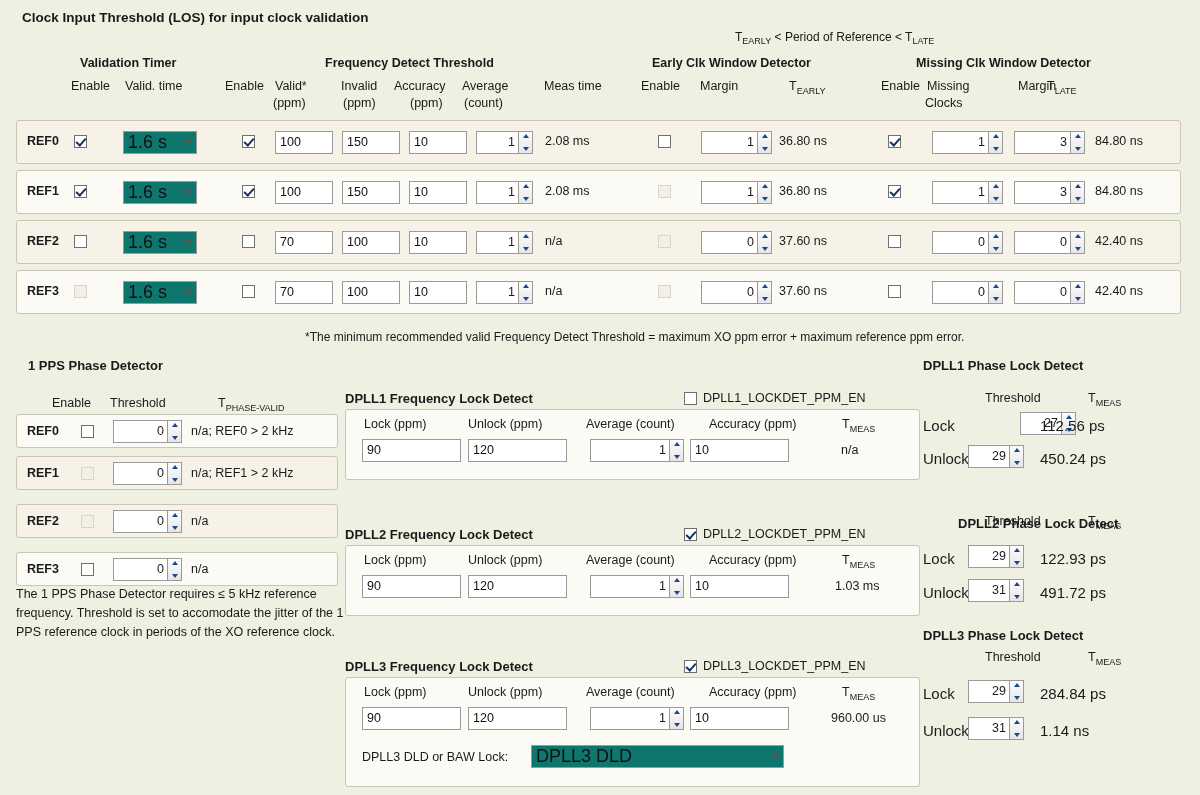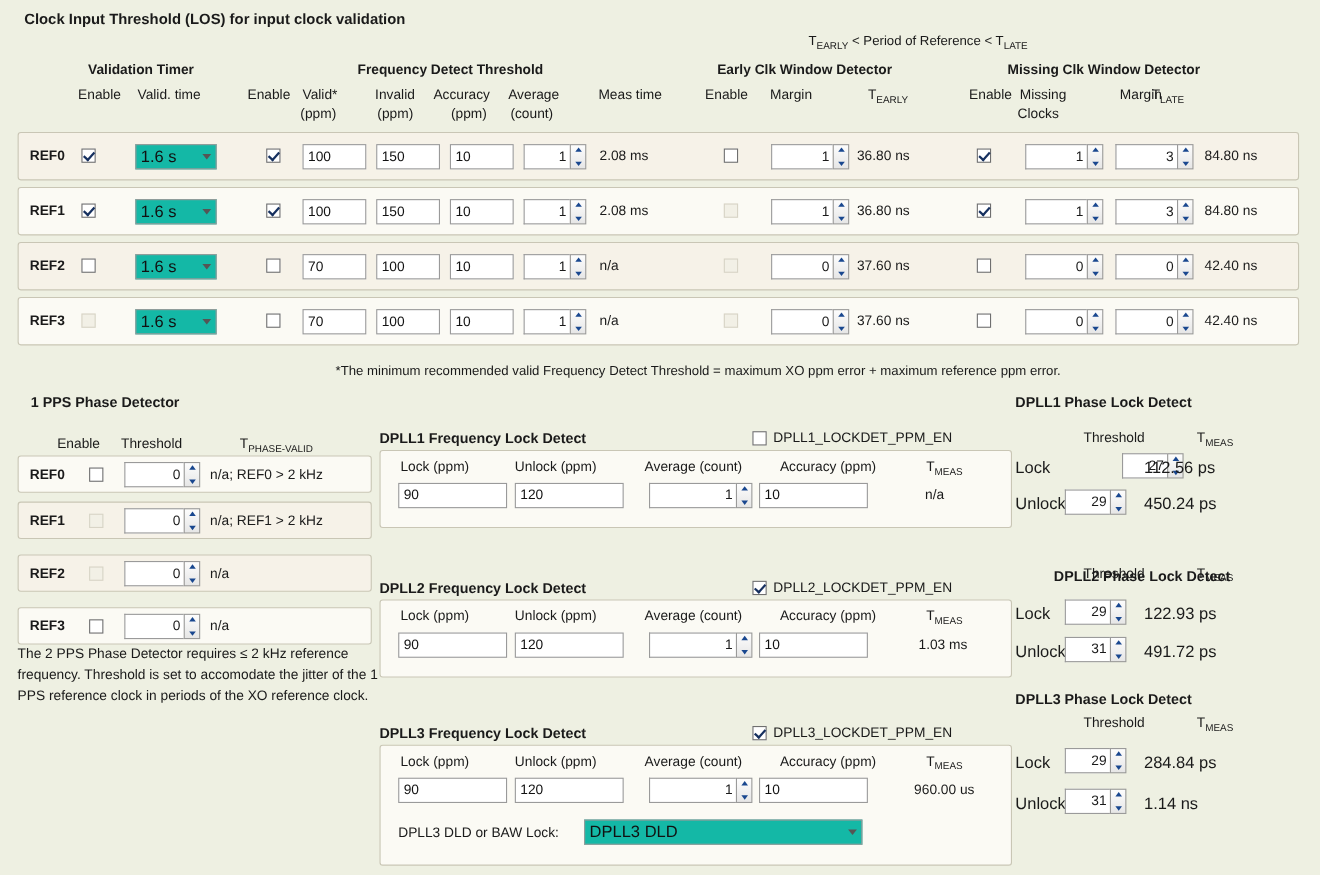--- a/index.html
+++ b/index.html
@@ -42,22 +42,22 @@
     background:linear-gradient(#fdfdfd,#e6e6e6);
     display:flex;flex-direction:column;justify-content:space-between;align-items:center;
     padding:2px 0;
   }
   .spin .sb i{
     display:block;width:0;height:0;border-left:3.5px solid transparent;border-right:3.5px solid transparent;
   }
   .spin .sb i.up{border-bottom:4px solid #19478f;}
   .spin .sb i.dn{border-top:4px solid #19478f;}
   .sel{
-    box-sizing:border-box;border:1px solid #9a9a9a;background:#14b8a6;height:23px;
-    line-height:21px;font-size:15px;padding:0 4px;display:inline-flex;align-items:center;
+    box-sizing:border-box;border:1px solid #9a9a9a;background:#0f766e;height:23px;
+    line-height:21px;font-size:18px;padding:0 4px;display:inline-flex;align-items:center;
     justify-content:space-between;color:#111;text-align:center;
   }
   .sel .cv{
     width:0;height:0;border-left:4px solid transparent;border-right:4px solid transparent;
     border-top:5px solid #555;margin-left:6px;
   }
   .btn{
     box-sizing:border-box;border:1px solid #a2a2a2;background:linear-gradient(#f4f4f4,#e2e2e2);
     height:24px;line-height:22px;text-align:center;font-size:12.5px;color:#111;
   }
@@ -374,21 +374,21 @@
     <span class="spin" style="position:absolute;left:96px;top:5px;">
         <span class="sv" style="width:54px;">0</span>
         <span class="sb">
           <i class="up"></i>
           <i class="dn"></i>
         </span>
       </span>
     <span style="position:absolute;left:174px;top:9px;">n/a</span>
   </div>
 
-  <div class="pps-note">The 2 PPS Phase Detector requires ≤ 2 kHz reference frequency. Threshold is set to accomodate the jitter of the 1 PPS reference clock in periods of the XO reference clock.</div>
+  <div class="pps-note">The 1 PPS Phase Detector requires ≤ 5 kHz reference frequency. Threshold is set to accomodate the jitter of the 1 PPS reference clock in periods of the XO reference clock.</div>
 
   <div class="fl-title" style="left:345px;top:391px;">DPLL1 Frequency Lock Detect</div>
   <div class="ppmen" style="left:684px;top:391px;">
     <span class="cb" style="margin-right:6px;"></span><span>DPLL1_LOCKDET_PPM_EN</span>
   </div>
   <div class="fl-box" style="top:409px;height:71px;">
     <span class="lbl" style="left:18px;top:7px;">Lock (ppm)</span>
     <span class="lbl" style="left:122px;top:7px;">Unlock (ppm)</span>
     <span class="lbl" style="left:240px;top:7px;">Average (count)</span>
     <span class="lbl" style="left:363px;top:7px;">Accuracy (ppm)</span>

